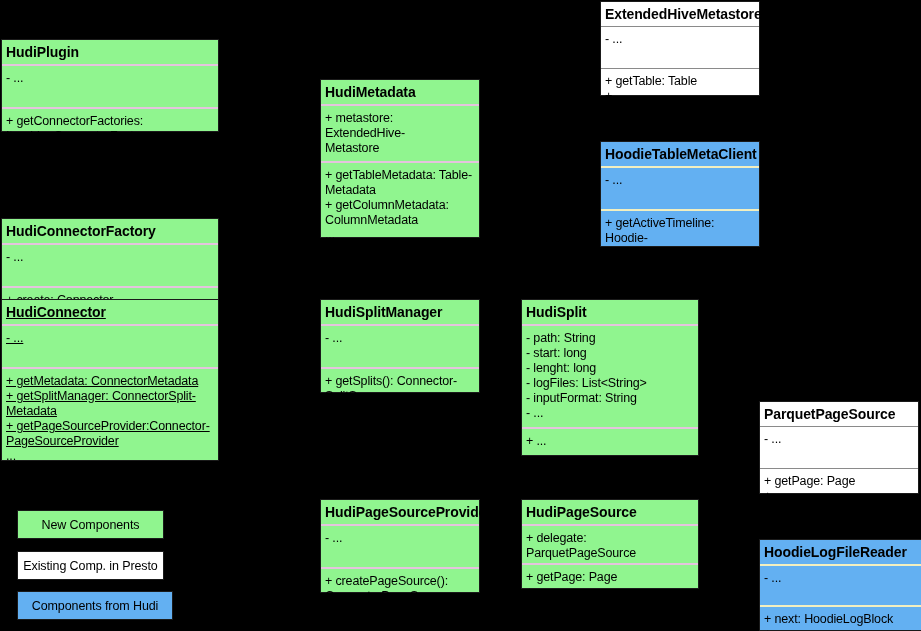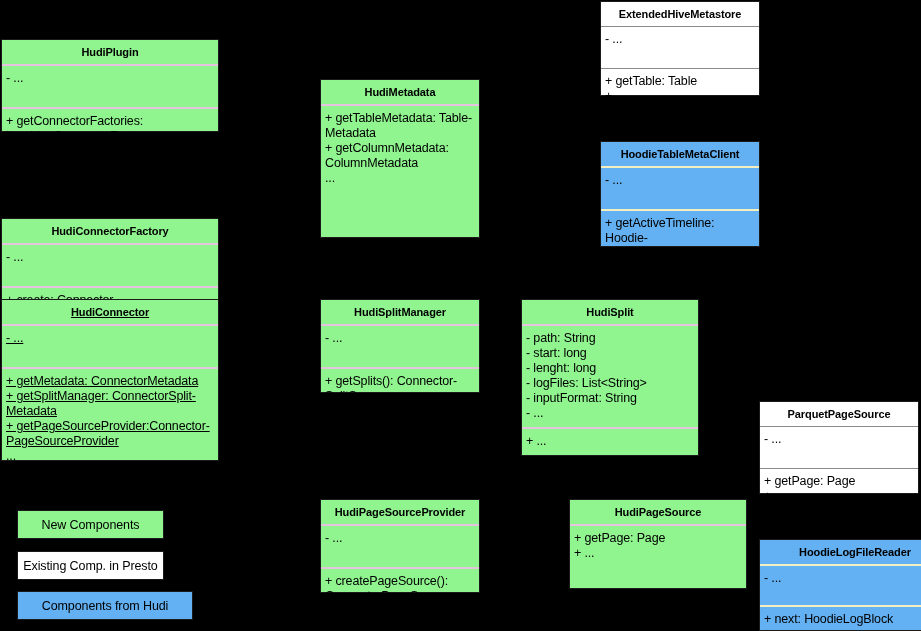--- a/index.html
+++ b/index.html
@@ -21,23 +21,23 @@
     position: absolute;
     box-sizing: border-box;
     border: 1px solid #1a1a1a;
     box-shadow: 1px 1px 0 rgba(0,0,0,0.55);
   }
   .uml-class.green   { background: #90F58F; }
   .uml-class.white   { background: #FFFFFF; }
   .uml-class.blue    { background: #63B0F2; }
 
   .uml-title {
-    text-align: center;
+    text-align: left;
     font-weight: bold;
-    font-size: 11px;
+    font-size: 14px;
     color: #000;
     padding: 5px 4px 5px 4px;
     line-height: 14px;
     letter-spacing: -0.1px;
   }
 
   .uml-compartment {
     padding: 5px 4px 5px 4px;
     font-size: 12.5px;
     color: #000;
@@ -97,20 +97,24 @@
       <div class="row">- ...</div>
     </div>
     <div class="uml-compartment last">
       <div class="row">+ getConnectorFactories:</div>
       <div class="row">Iterable&lt;ConnectorFactory&gt;</div>
     </div>
   </div>
 
   <div class="uml-class green" style="left:320px; top:79px; width:160px; height:159px;">
     <div class="uml-title">HudiMetadata</div>
+    <div class="uml-compartment" style="height:45px;">
+      <div class="row">+ metastore: ExtendedHive-</div>
+      <div class="row">Metastore</div>
+    </div>
     <div class="uml-compartment last">
       <div class="row">+ getTableMetadata: Table-</div>
       <div class="row">Metadata</div>
       <div class="row">+ getColumnMetadata:</div>
       <div class="row">ColumnMetadata</div>
       <div class="row">...</div>
     </div>
   </div>
 
   <div class="uml-class blue" style="left:600px; top:141px; width:160px; height:106px;">
@@ -191,22 +195,25 @@
     <div class="uml-title">HudiPageSourceProvider</div>
     <div class="uml-compartment" style="height:31px;">
       <div class="row">- ...</div>
     </div>
     <div class="uml-compartment last">
       <div class="row">+ createPageSource():</div>
       <div class="row">ConnectorPageSource</div>
     </div>
   </div>
 
-  <div class="uml-class green" style="left:521px; top:499px; width:178px; height:90px;margin-left:48px;">
+  <div class="uml-class green" style="left:521px; top:499px; width:178px; height:90px;">
     <div class="uml-title">HudiPageSource</div>
+    <div class="uml-compartment" style="height:27px;">
+      <div class="row">+ delegate: ParquetPageSource</div>
+    </div>
     <div class="uml-compartment last">
       <div class="row">+ getPage: Page</div>
       <div class="row">+ ...</div>
     </div>
   </div>
 
   <div class="uml-class blue" style="left:759px; top:539px; width:192px; height:92px;">
     <div class="uml-title">HoodieLogFileReader</div>
     <div class="uml-compartment" style="height:29px;">
       <div class="row">- ...</div>
@@ -216,17 +223,17 @@
       <div class="row">+ ...</div>
     </div>
   </div>
 
   <div class="legend-item green" style="left:17px; top:510px; width:147px; height:29px;">
     <span>New Components</span>
   </div>
   <div class="legend-item white" style="left:17px; top:551px; width:147px; height:29px;">
     <span>Existing Comp. in Presto</span>
   </div>
-  <div class="legend-item blue" style="left:17px; top:591px; width:176px; height:29px;">
+  <div class="legend-item blue" style="left:17px; top:591px; width:156px; height:29px;">
     <span>Components from Hudi</span>
   </div>
 
 </div>
 
 </body></html>

